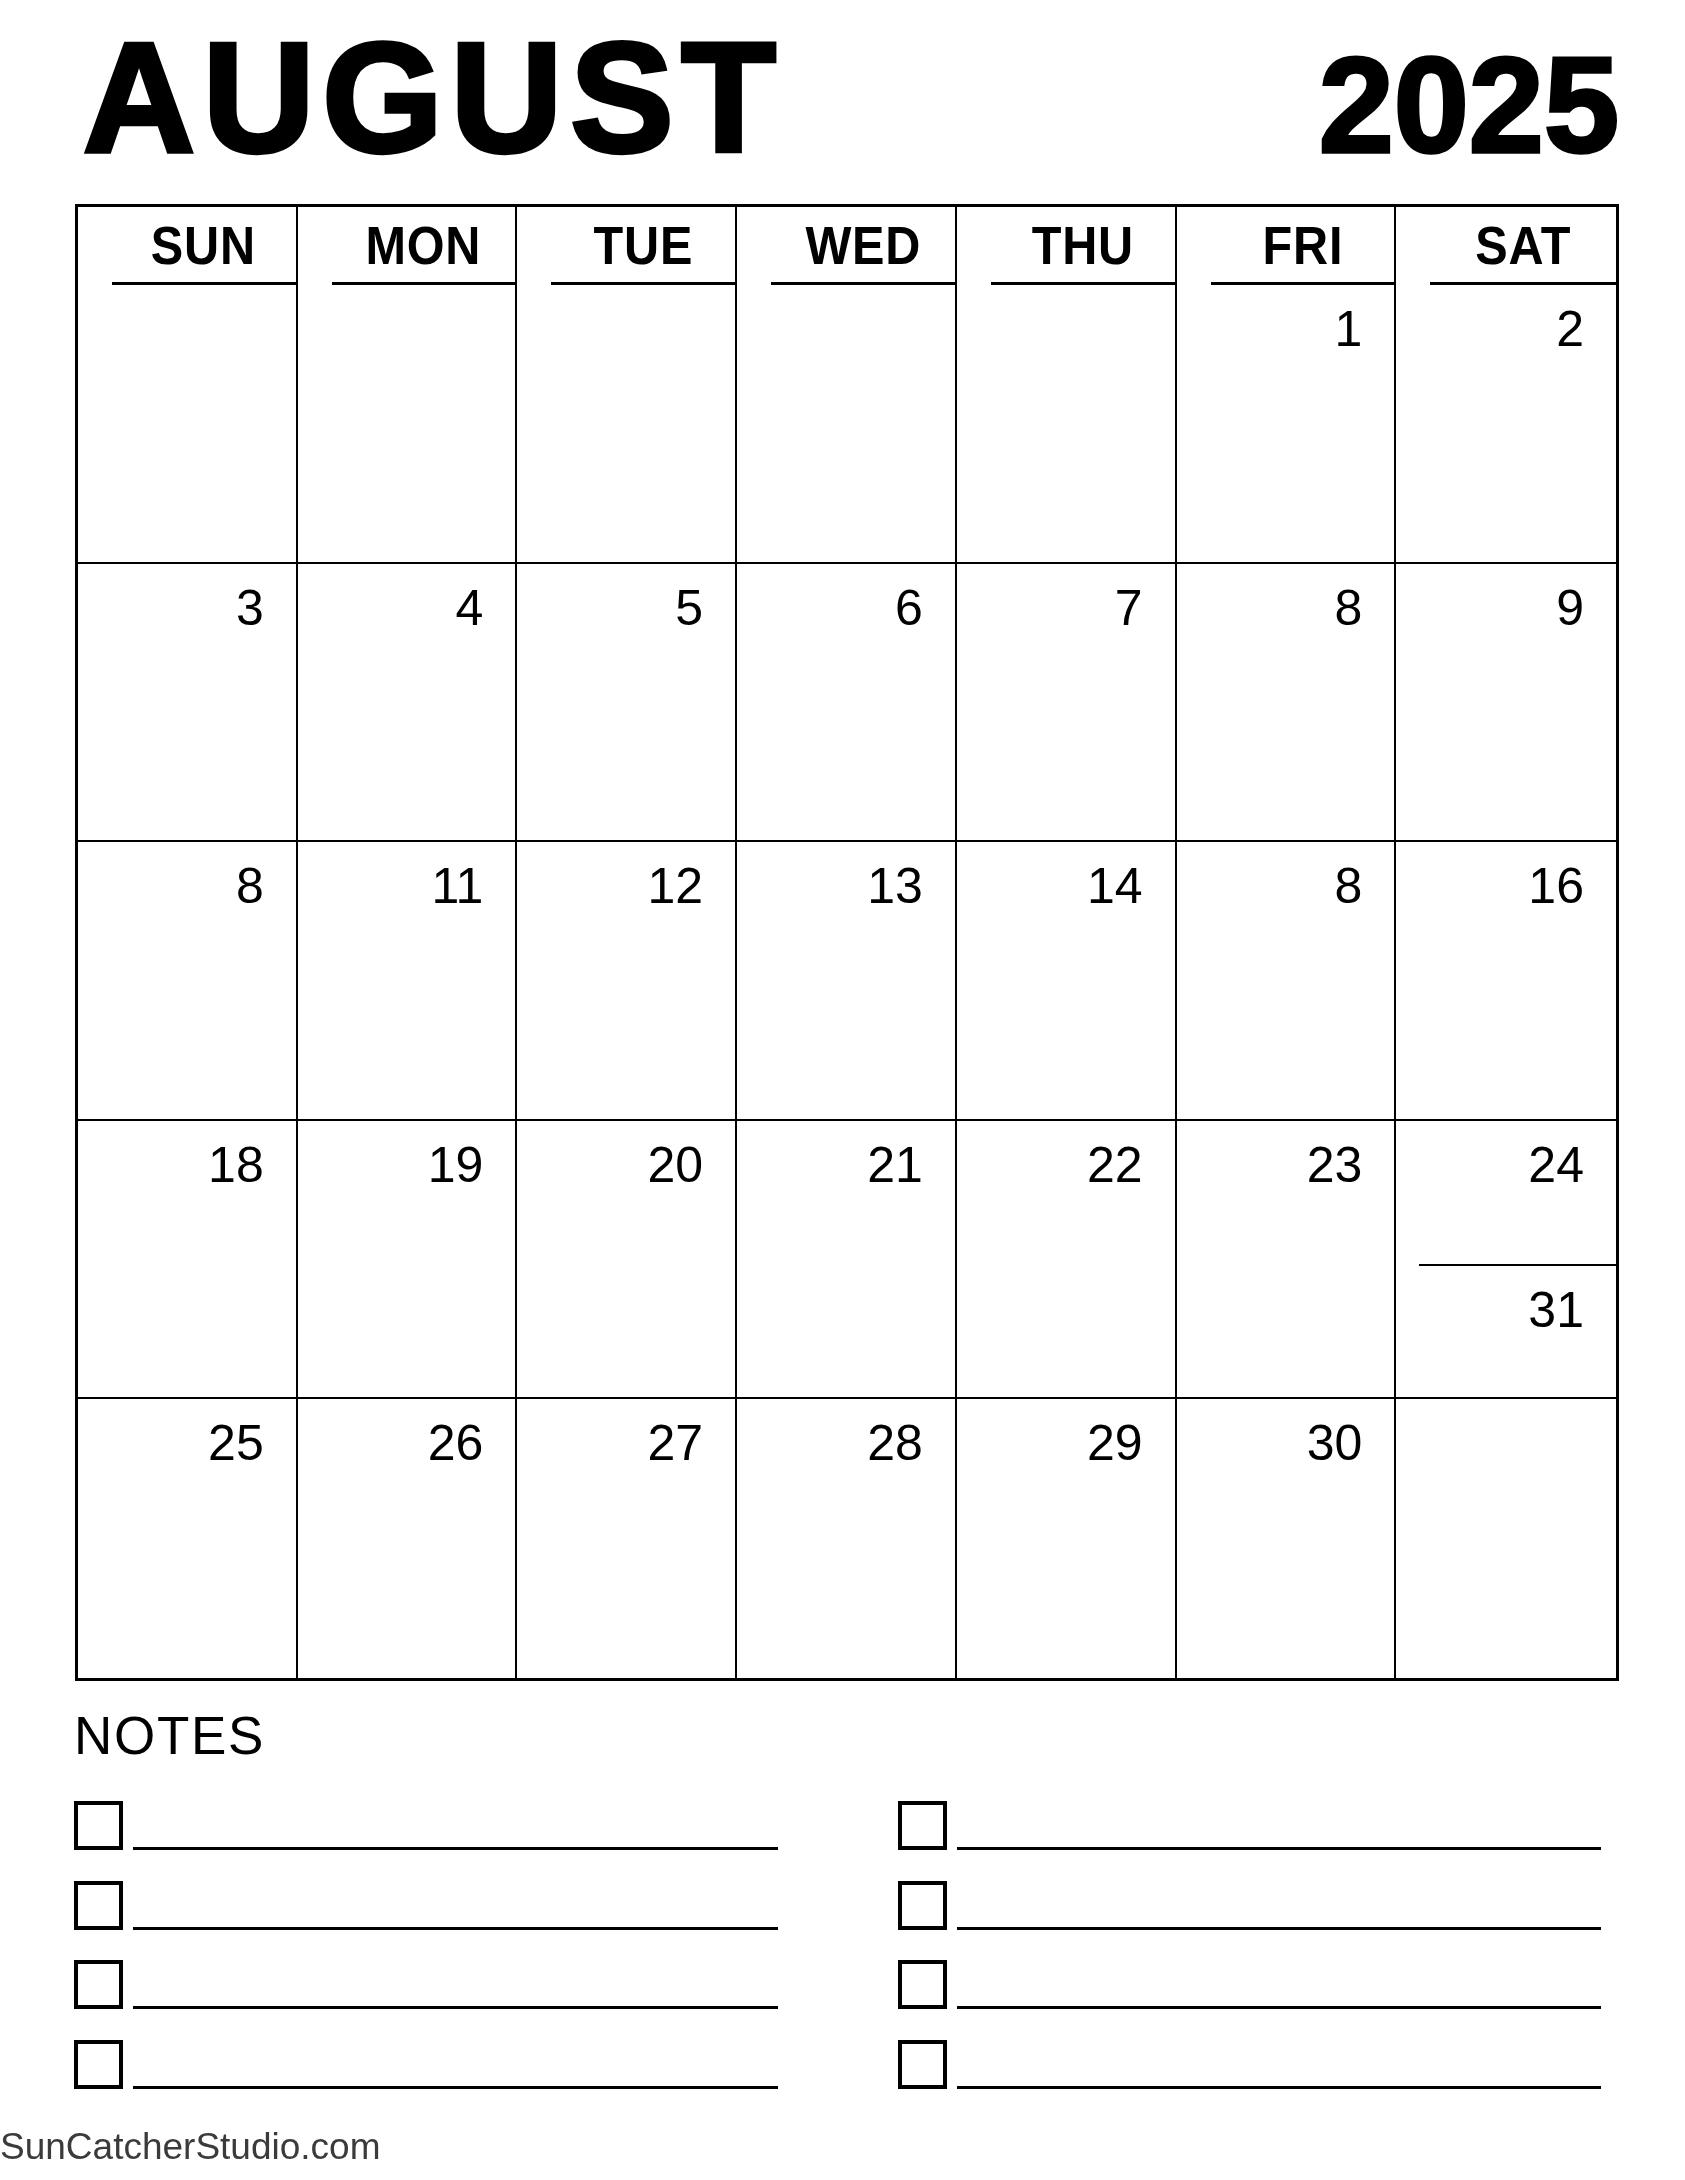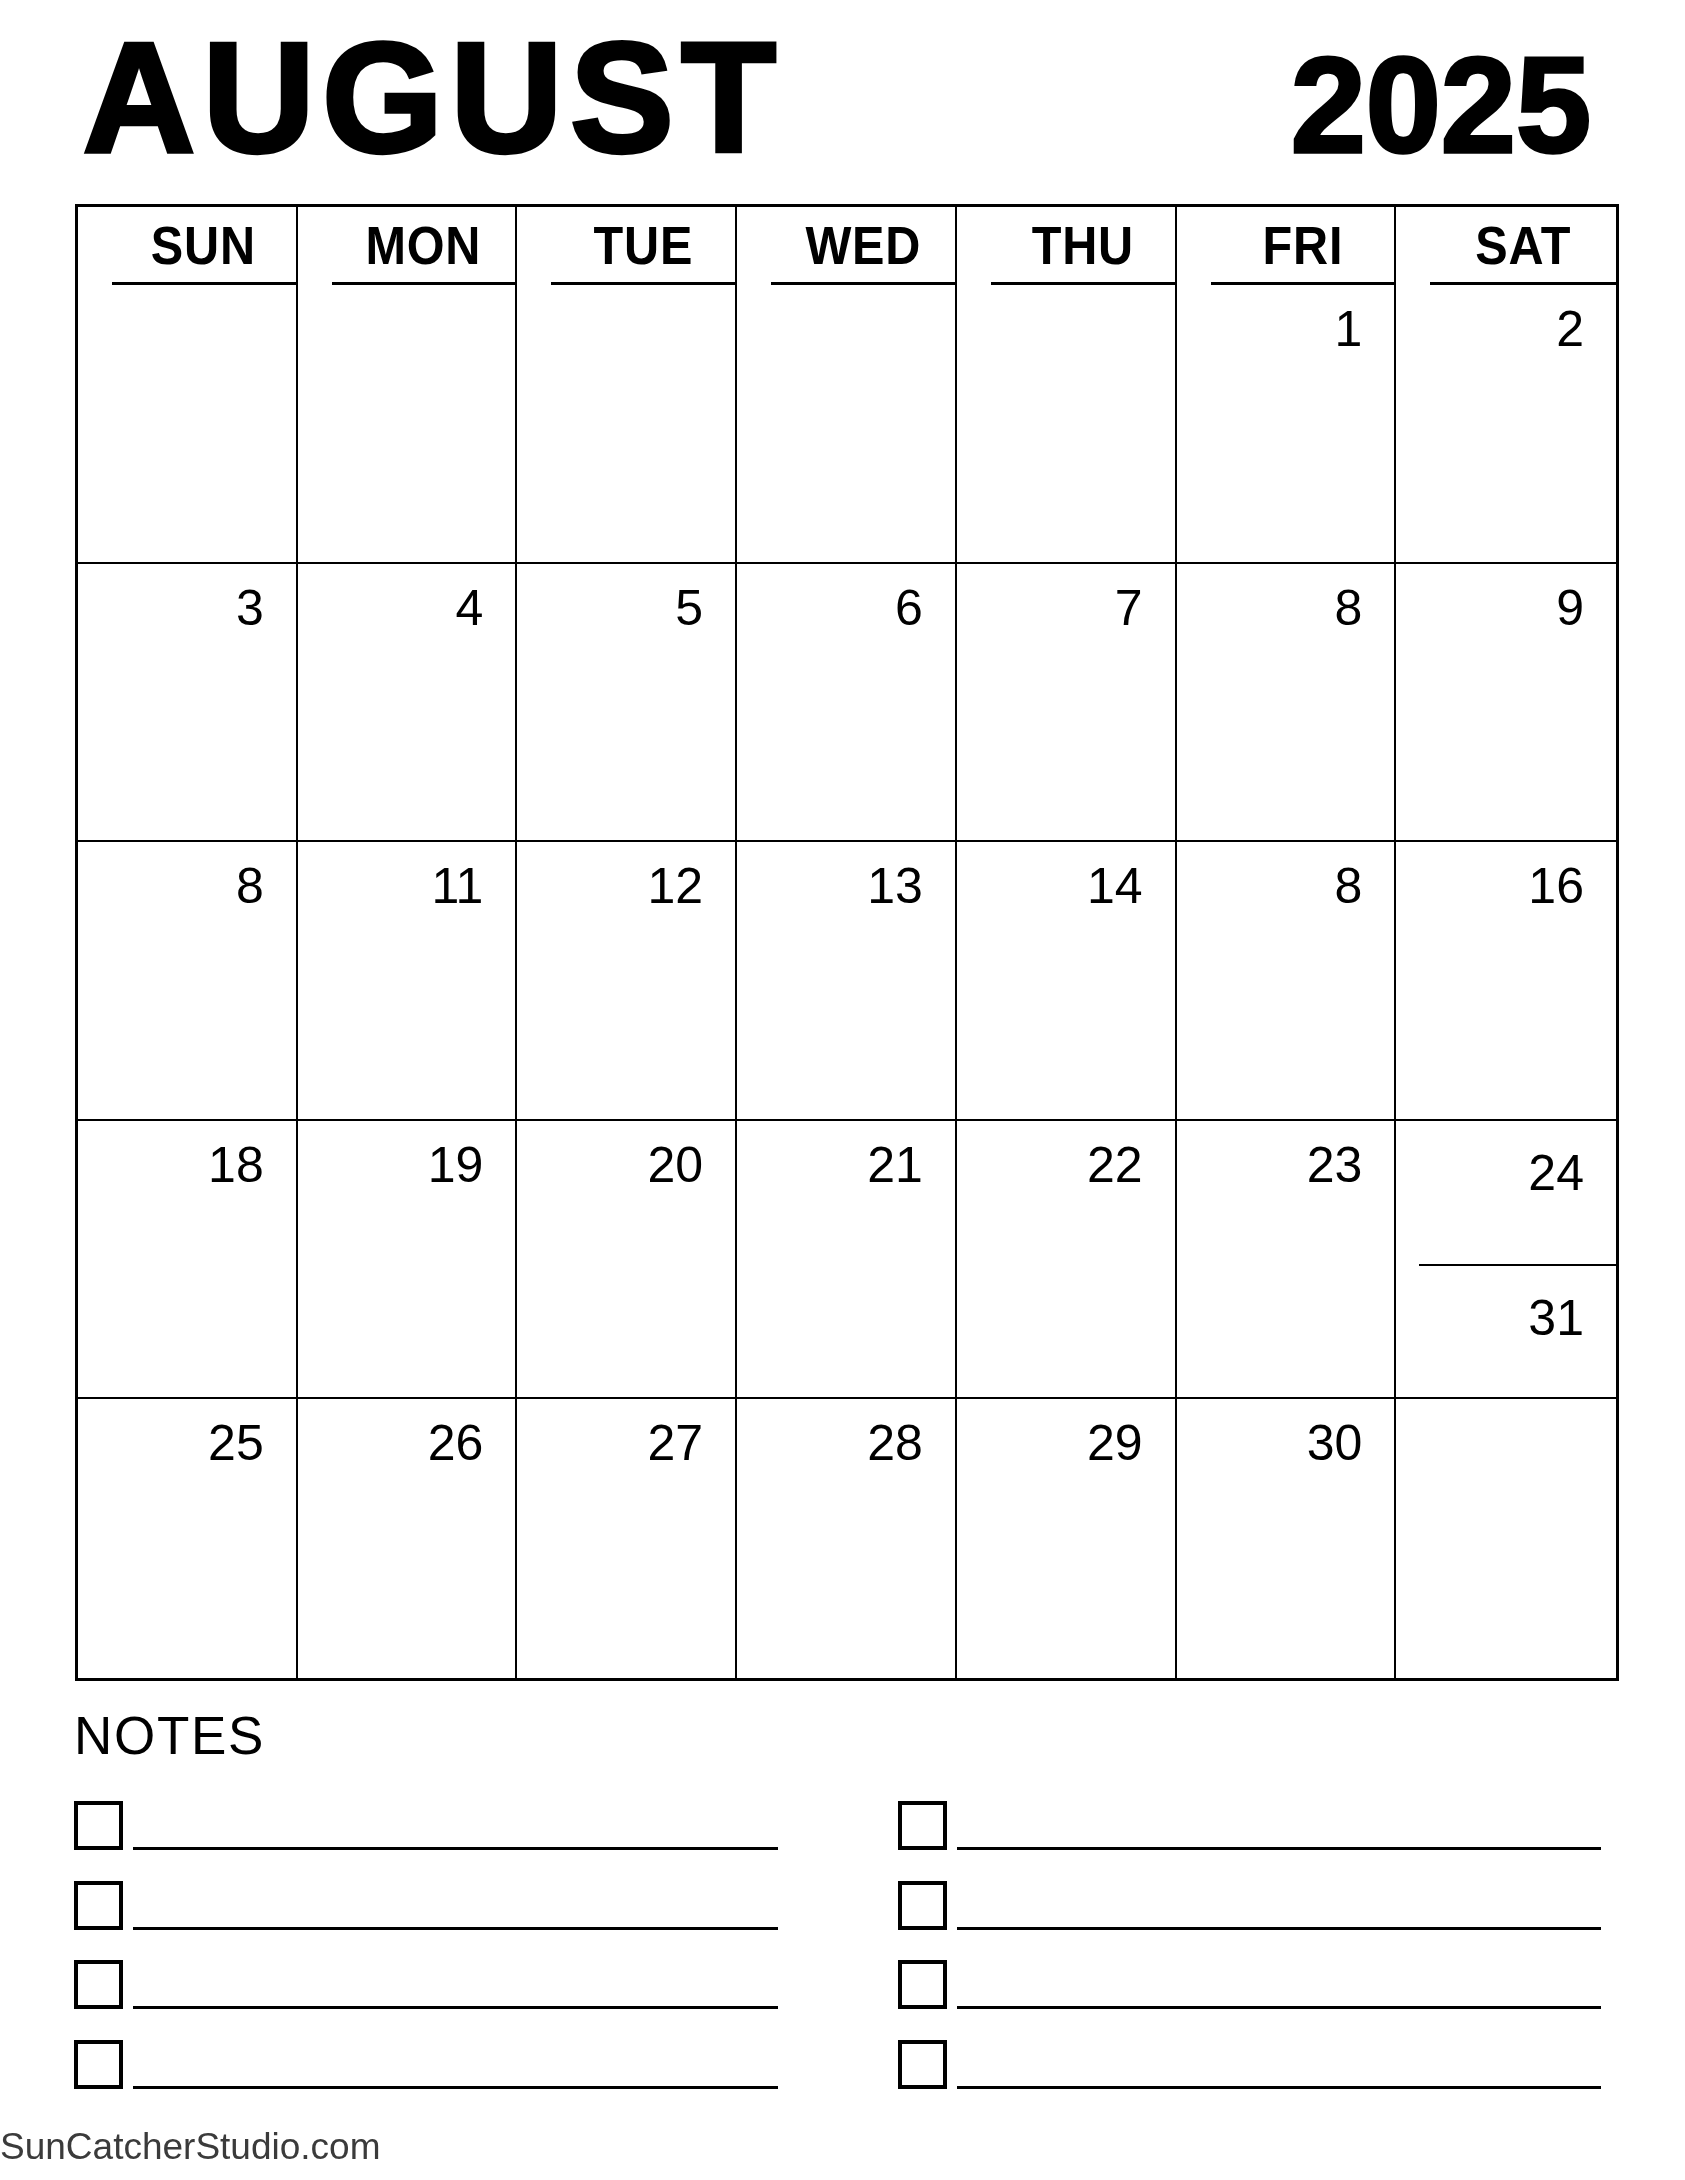--- a/index.html
+++ b/index.html
@@ -21,21 +21,21 @@
     top: 20.4px;
     font-size: 155px;
     font-weight: bold;
     letter-spacing: 7.7px;
     line-height: 1;
     -webkit-text-stroke: 4.3px #000000;
     white-space: nowrap;
   }
   .year-title {
     position: absolute;
-    right: 95px;
+    right: 67px;
     top: 38px;
     font-size: 135px;
     font-weight: bold;
     line-height: 1;
     -webkit-text-stroke: 3.4px #000000;
     white-space: nowrap;
   }
 
   
   .grid {
@@ -78,21 +78,21 @@
   .datecell {
     text-align: right;
     padding: 19px 32px 0 0;
     font-size: 50px;
     line-height: 1;
   }
 
   .split { padding: 0; display: flex; flex-direction: column; }
   .split .half {
     text-align: right;
-    padding: 27px 32px 0 0;
+    padding: 19px 32px 0 0;
     font-size: 50px;
     line-height: 1;
     box-sizing: border-box;
     margin-left: 23px;
   }
   .split .half.top { height: 52.6%; border-bottom: 2.6px solid #000000; }
   .split .half.bottom { flex: 1; }
 
   
   .notes-label {

